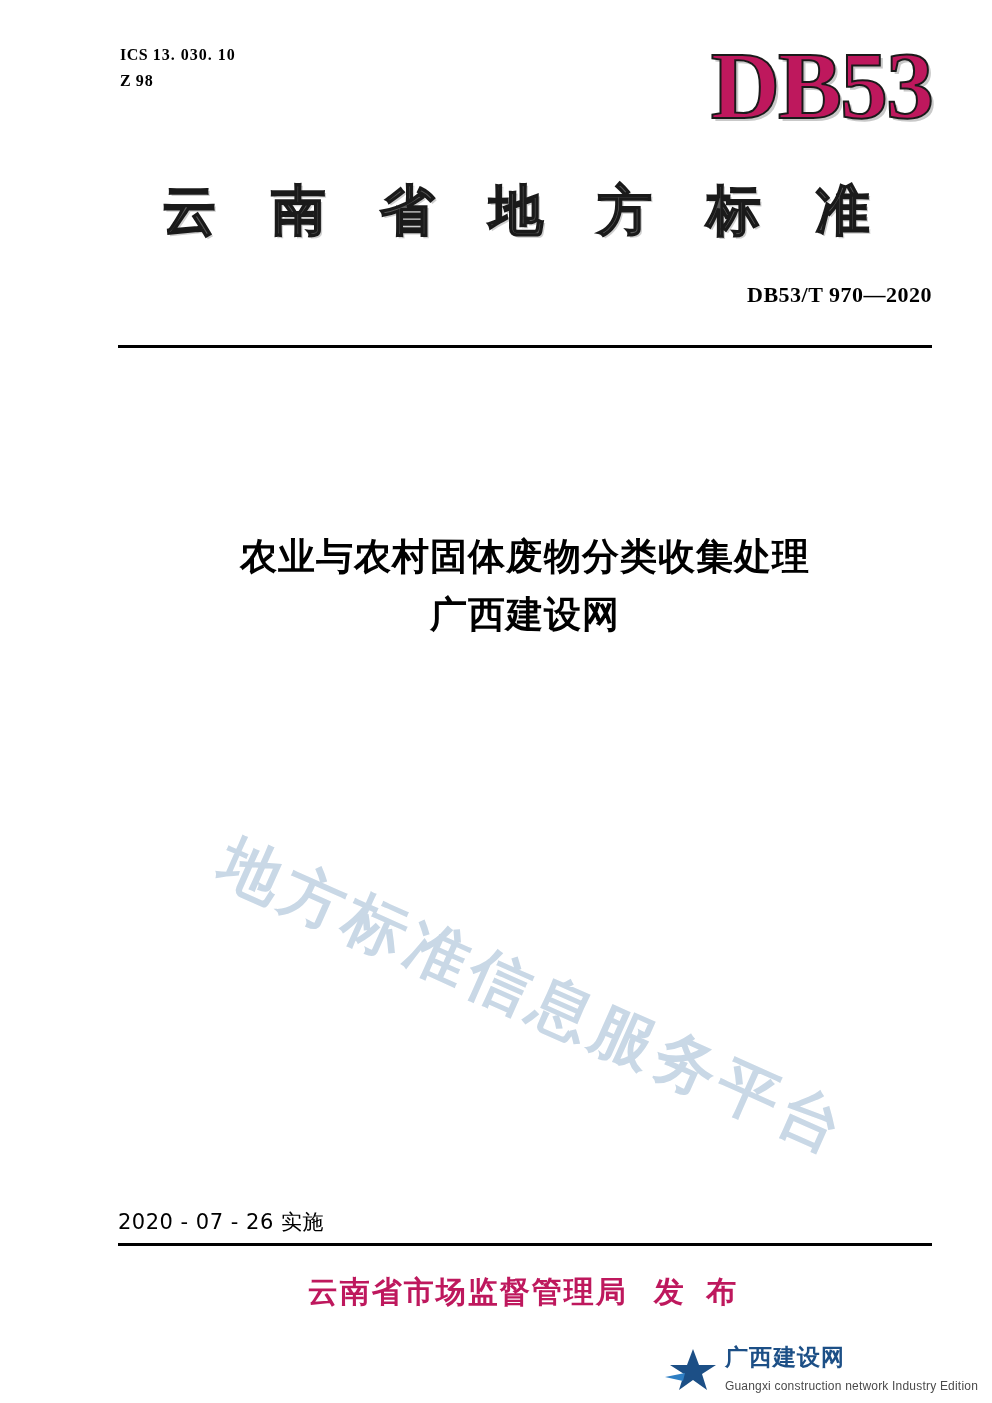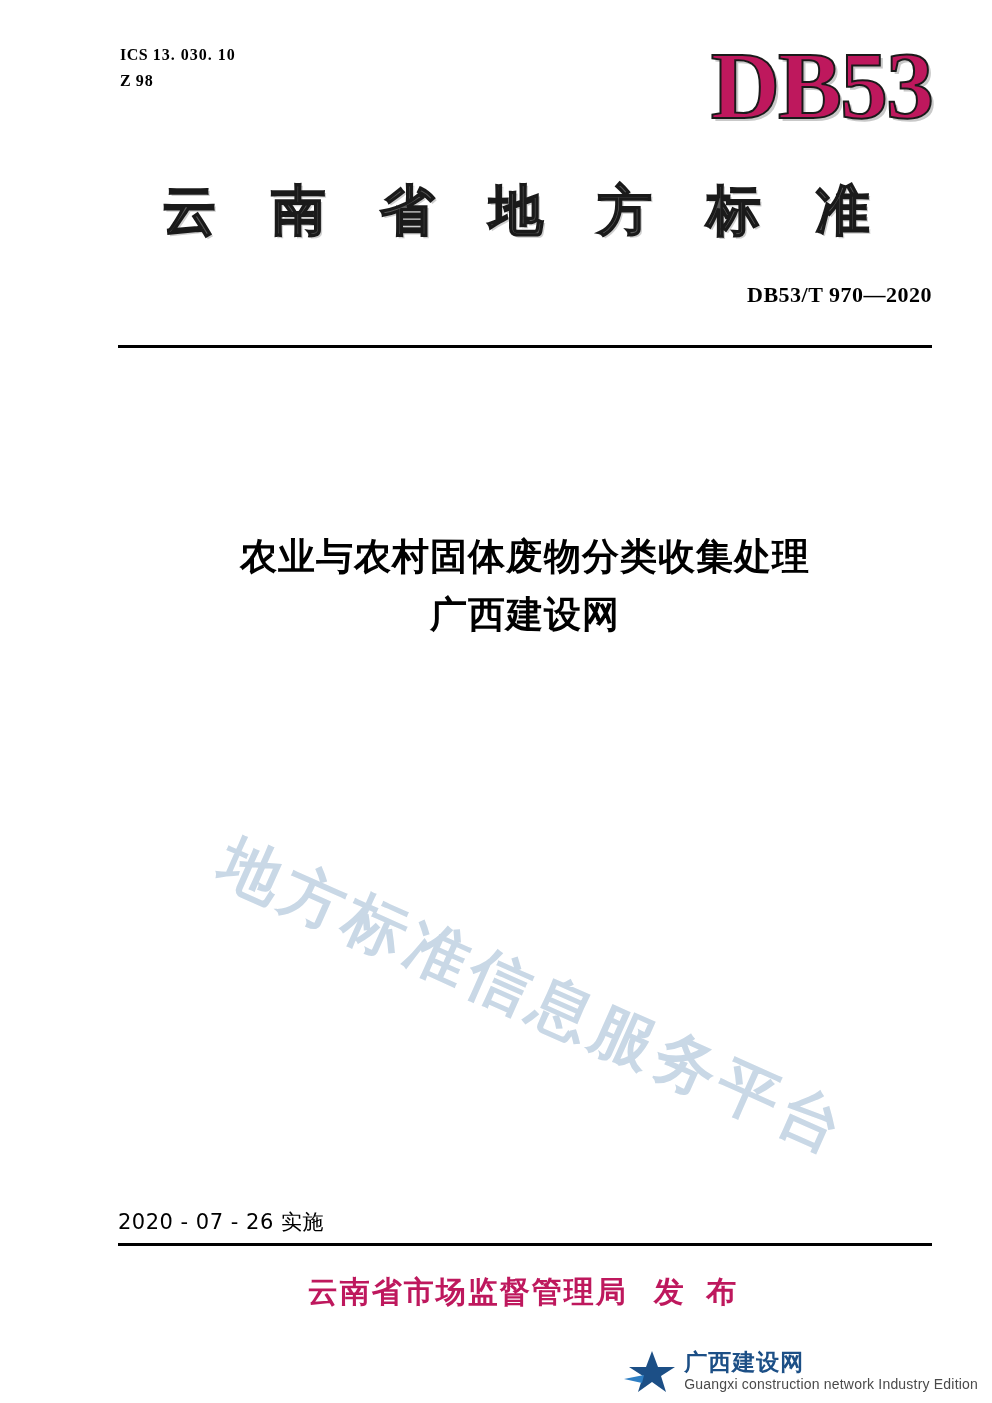--- a/index.html
+++ b/index.html
@@ -179,24 +179,24 @@
   }
   .brand .cn {
     font-family: "DejaVu Sans", sans-serif;
     font-weight: bold;
     font-size: 23px;
     color: #1c4f86;
     letter-spacing: 1px;
   }
   .brand .en {
     font-family: "Liberation Sans", sans-serif;
-    font-size: 14px;
+    font-size: 12px;
     color: #4a4a4a;
     letter-spacing: 0.2px;
-    margin-top: 2px;
+    margin-top: 10px;
   }
 </style>
 </head>
 <body>
 
 <div class="page">
 
   <div class="ics-block">
     <div>
       <span>ICS</span>

